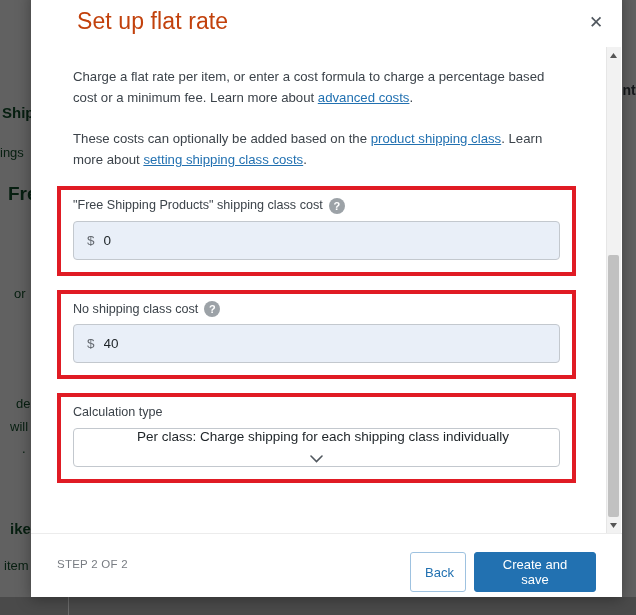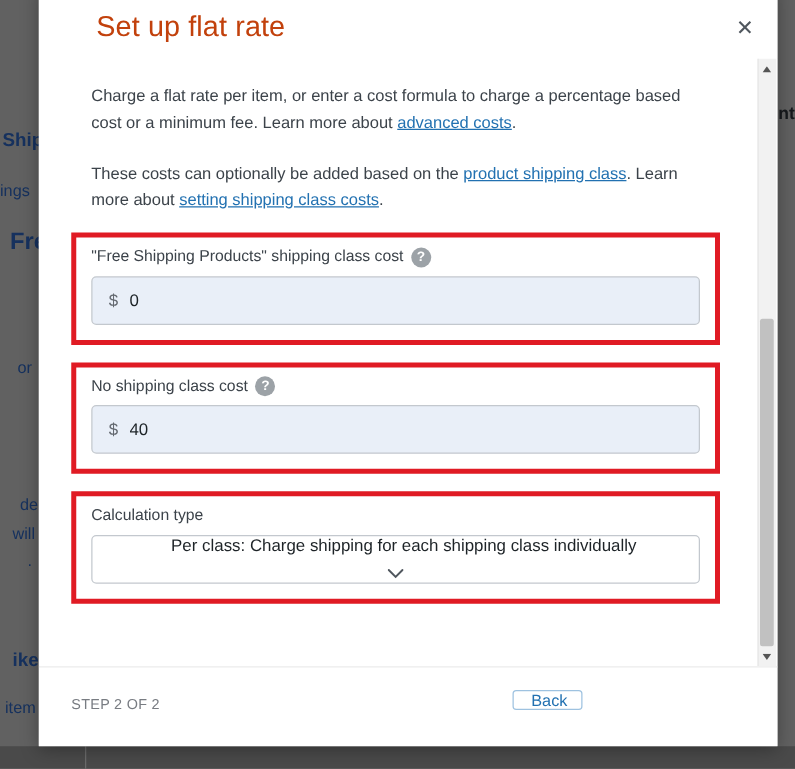--- a/index.html
+++ b/index.html
@@ -22,21 +22,21 @@
   .bg-strip {
     position: absolute;
     left: 0; top: 0;
     width: 68px; height: 615px;
     background: #ffffff;
     overflow: hidden;
   }
   .bg-text {
     position: absolute;
     white-space: nowrap;
-    color: #3b82f6;
+    color: #14532d;
     font-family: "Liberation Sans", sans-serif;
   }
   .bg-right {
     position: absolute;
     left: 614px; top: 0;
     width: 22px; height: 615px;
     overflow: hidden;
     background: #ffffff;
   }
   .bg-right .bg-text { color: #3c434a; }
@@ -267,21 +267,21 @@
   #step-indicator {
     position: absolute;
     left: 26px; top: 24px;
     font-size: 11.5px;
     color: #787c82;
     letter-spacing: 0.25px;
   }
   .btn {
     position: absolute;
     top: 18px;
-    height: 16px;
+    height: 40px;
     border-radius: 3px;
     font-size: 13px;
     cursor: pointer;
     font-family: "Liberation Sans", sans-serif;
     padding: 0 14px;
   }
   #back-btn {
     left: 379px;
     width: 56px;
     background: #ffffff;
@@ -383,15 +383,16 @@
   <div id="scrollbar-thumb"></div>
   <div id="scrollbar-down">
     <svg width="7" height="5" viewBox="0 0 7 5" aria-hidden="true">
         <path d="M0 0 L7 0 L3.5 5 Z" fill="#555"></path>
       </svg>
   </div>
 
   <div id="modal-footer">
     <div id="step-indicator">STEP 2 OF 2</div>
     <button class="btn" id="back-btn">Back</button>
+    <button class="btn" id="save-btn">Create and save</button>
   </div>
 
 </div>
 
 </body></html>

